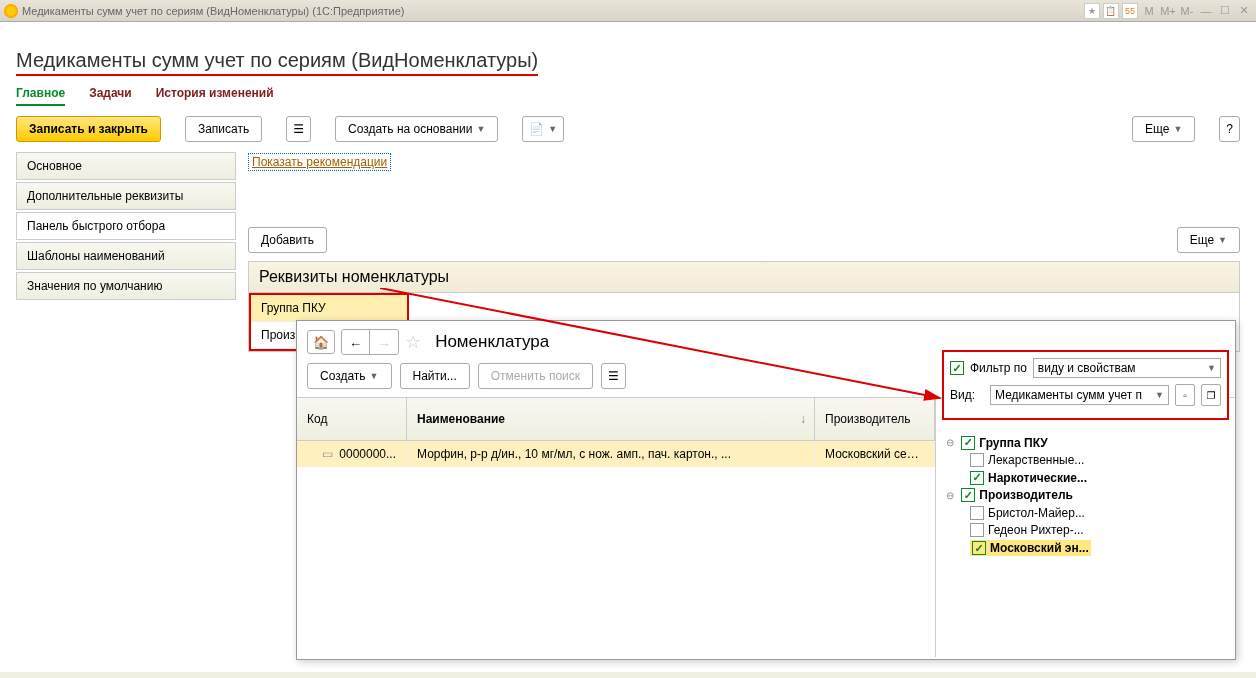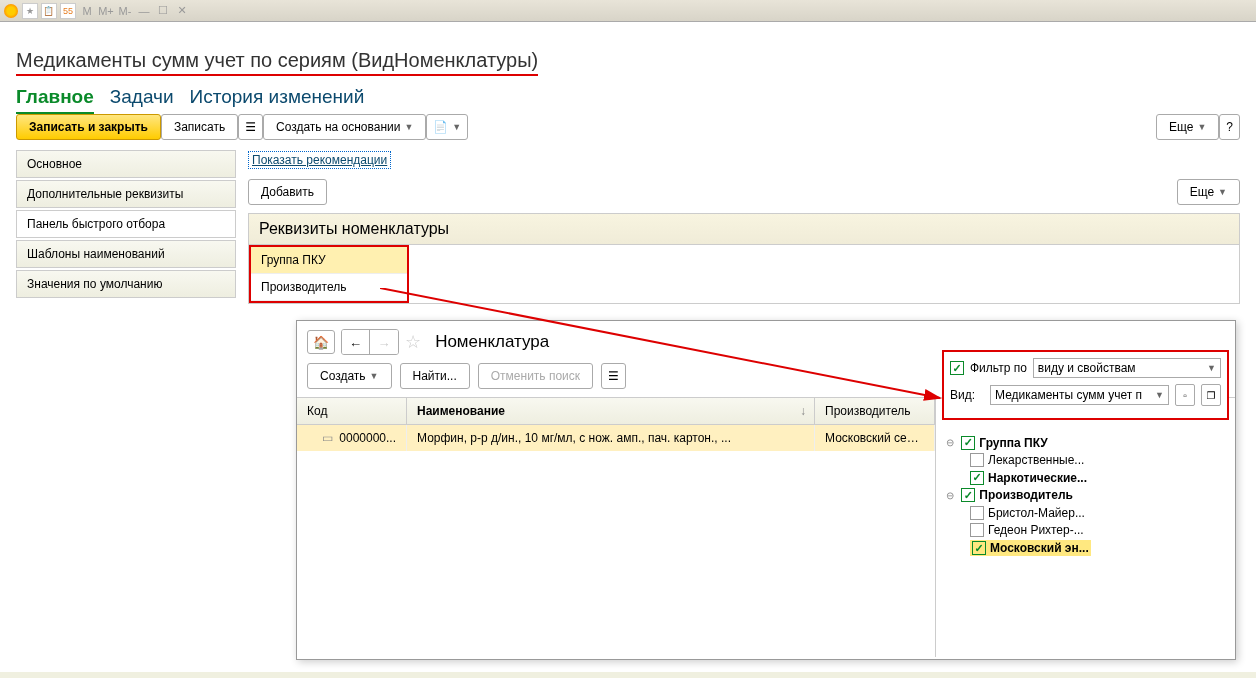--- a/index.html
+++ b/index.html
@@ -9,40 +9,40 @@
 .titlebar .app-icon { width: 14px; height: 14px; background: radial-gradient(circle, #ffcc00 40%, #ff9900 70%); border-radius: 50%; margin-right: 4px; }
 .titlebar .title-text { color: #666; flex: 1; }
 .titlebar .win-icons { display: flex; gap: 3px; align-items: center; }
 .titlebar .win-icons span { width: 16px; height: 16px; display: inline-flex; align-items: center; justify-content: center; color: #999; font-size: 11px; cursor: pointer; }
 .titlebar .win-icons .cal { background: #fff; border: 1px solid #ccc; font-size: 9px; }
 
 .main-area { padding: 27px 16px; background: #fff; height: 650px; position: relative; }
 
 .page-title { font-size: 20px; font-weight: normal; color: #333; border-bottom: 2px solid #d00; padding-bottom: 2px; display: inline-block; margin-bottom: 6px; }
 
-.main-tabs { display: flex; gap: 16px; font-size: 19px; }
-.main-tabs .tab { color: #0c4a6e; cursor: pointer; padding: 4px 0; }
+.main-tabs { display: flex; gap: 24px; margin-bottom: 10px; font-size: 12px; }
+.main-tabs .tab { color: #7f1d1d; cursor: pointer; padding: 4px 0; font-weight: bold; }
 .main-tabs .tab.active { color: #0a8a2a; border-bottom: 2px solid #0a8a2a; font-weight: bold; }
 
-.toolbar { display: flex; gap: 0; align-items: center; margin-bottom: 10px; }
+.toolbar { display: flex; gap: 24px; align-items: center; margin-bottom: 10px; }
 .btn { background: #fff; border: 1px solid #aaa; border-radius: 3px; padding: 4px 12px; font-size: 12px; cursor: pointer; height: 26px; display: inline-flex; align-items: center; gap: 4px; }
 .btn-primary { background: linear-gradient(#ffe680, #ffcc00); border-color: #cc9900; font-weight: bold; }
 .btn-icon { padding: 4px 6px; }
 .btn .caret { font-size: 9px; color: #666; }
 .toolbar .spacer { flex: 1; }
 
 .content-row { display: flex; gap: 12px; }
 .sidebar { width: 220px; }
 .sidebar-item { background: linear-gradient(#f8f8f0, #eeeee0); border: 1px solid #ccc; padding: 6px 10px; font-size: 12px; margin-bottom: 2px; cursor: pointer; }
 .sidebar-item.active { background: #fff; }
 
 .right-col { flex: 1; position: relative; }
-.rec-link { color: #0c4a6e; text-decoration: underline; font-size: 12px; border: 1px dotted #0066cc; padding: 1px 3px; display: inline-block; margin-bottom: 10px; }
-
-.sub-toolbar { display: flex; gap: 8px; margin-bottom: 8px; }
+.rec-link { color: #a16207; text-decoration: underline; font-size: 12px; border: 1px dotted #0066cc; padding: 1px 3px; display: inline-block; margin-bottom: 10px; }
+
+.sub-toolbar { display: flex; gap: 8px; margin-bottom: 8px; margin-top: 46px; }
 .sub-toolbar .spacer { flex: 1; }
 
 .req-panel { border: 1px solid #ccc; }
 .req-header { background: linear-gradient(#f8f4e0, #f0ecd8); padding: 6px 10px; font-size: 16px; border-bottom: 1px solid #ccc; }
 .req-list { border: 2px solid #d00; width: 160px; position: relative; }
 .req-item { padding: 6px 10px; font-size: 12px; border-bottom: 1px solid #eee; }
 .req-item.sel { background: #fff0b0; }
 
 
 .overlay { position: absolute; left: 296px; top: 320px; width: 940px; height: 340px; background: #fff; border: 1px solid #999; box-shadow: 2px 2px 8px rgba(0,0,0,0.2); }
@@ -50,21 +50,21 @@
 .ov-top .ov-btn { border: 1px solid #aaa; background: #fff; width: 28px; height: 24px; display: inline-flex; align-items: center; justify-content: center; cursor: pointer; border-radius: 3px; font-size: 13px; }
 .ov-title { font-size: 17px; margin-left: 8px; }
 .star { color: #ccc; font-size: 18px; }
 
 .ov-toolbar { display: flex; gap: 8px; padding: 0 24px 8px 10px; align-items: center; }
 .ov-toolbar .spacer { flex: 1; }
 
 .ov-body { display: flex; height: 260px; }
 .ov-left { flex: 1; border-top: 1px solid #ccc; }
 .ov-table-head { display: flex; background: linear-gradient(#f8f8f0, #eeeee0); border-bottom: 1px solid #ccc; font-size: 12px; }
-.ov-th { padding: 6px 10px; border-right: 1px solid #ccc; }
+.ov-th { padding: 14px 10px; border-right: 1px solid #ccc; }
 .ov-th.code { width: 110px; }
 .ov-th.name { flex: 1; position: relative; font-weight: bold; }
 .ov-th.prod { width: 120px; }
 .ov-sort { position:absolute; right:8px; color:#888; }
 .ov-row { display: flex; background: #fff0c0; font-size: 12px; }
 .ov-td { padding: 6px 10px; border-right: 1px solid #eee; white-space: nowrap; overflow: hidden; text-overflow: ellipsis; }
 .ov-td.code { width: 110px; text-align:right; }
 .ov-td.name { flex: 1; }
 .ov-td.prod { width: 120px; }
 
@@ -86,20 +86,21 @@
 .tree-label.hl { background: #ffe880; font-weight: bold; padding: 1px 2px; }
 
 
 .arrow { position:absolute; left:380px; top:288px; z-index:20; }
 </style>
 </head>
 <body>
 
 <div class="titlebar">
   <span class="app-icon"></span>
+  <span class="title-text">Медикаменты сумм учет по сериям (ВидНоменклатуры)   (1С:Предприятие)</span>
   <div class="win-icons">
     <span class="cal">★</span>
     <span class="cal">📋</span>
     <span class="cal" style="color:#e67e22">55</span>
     <span>M</span>
     <span>M+</span>
     <span>M-</span>
     <span>—</span>
     <span>☐</span>
     <span>✕</span>

